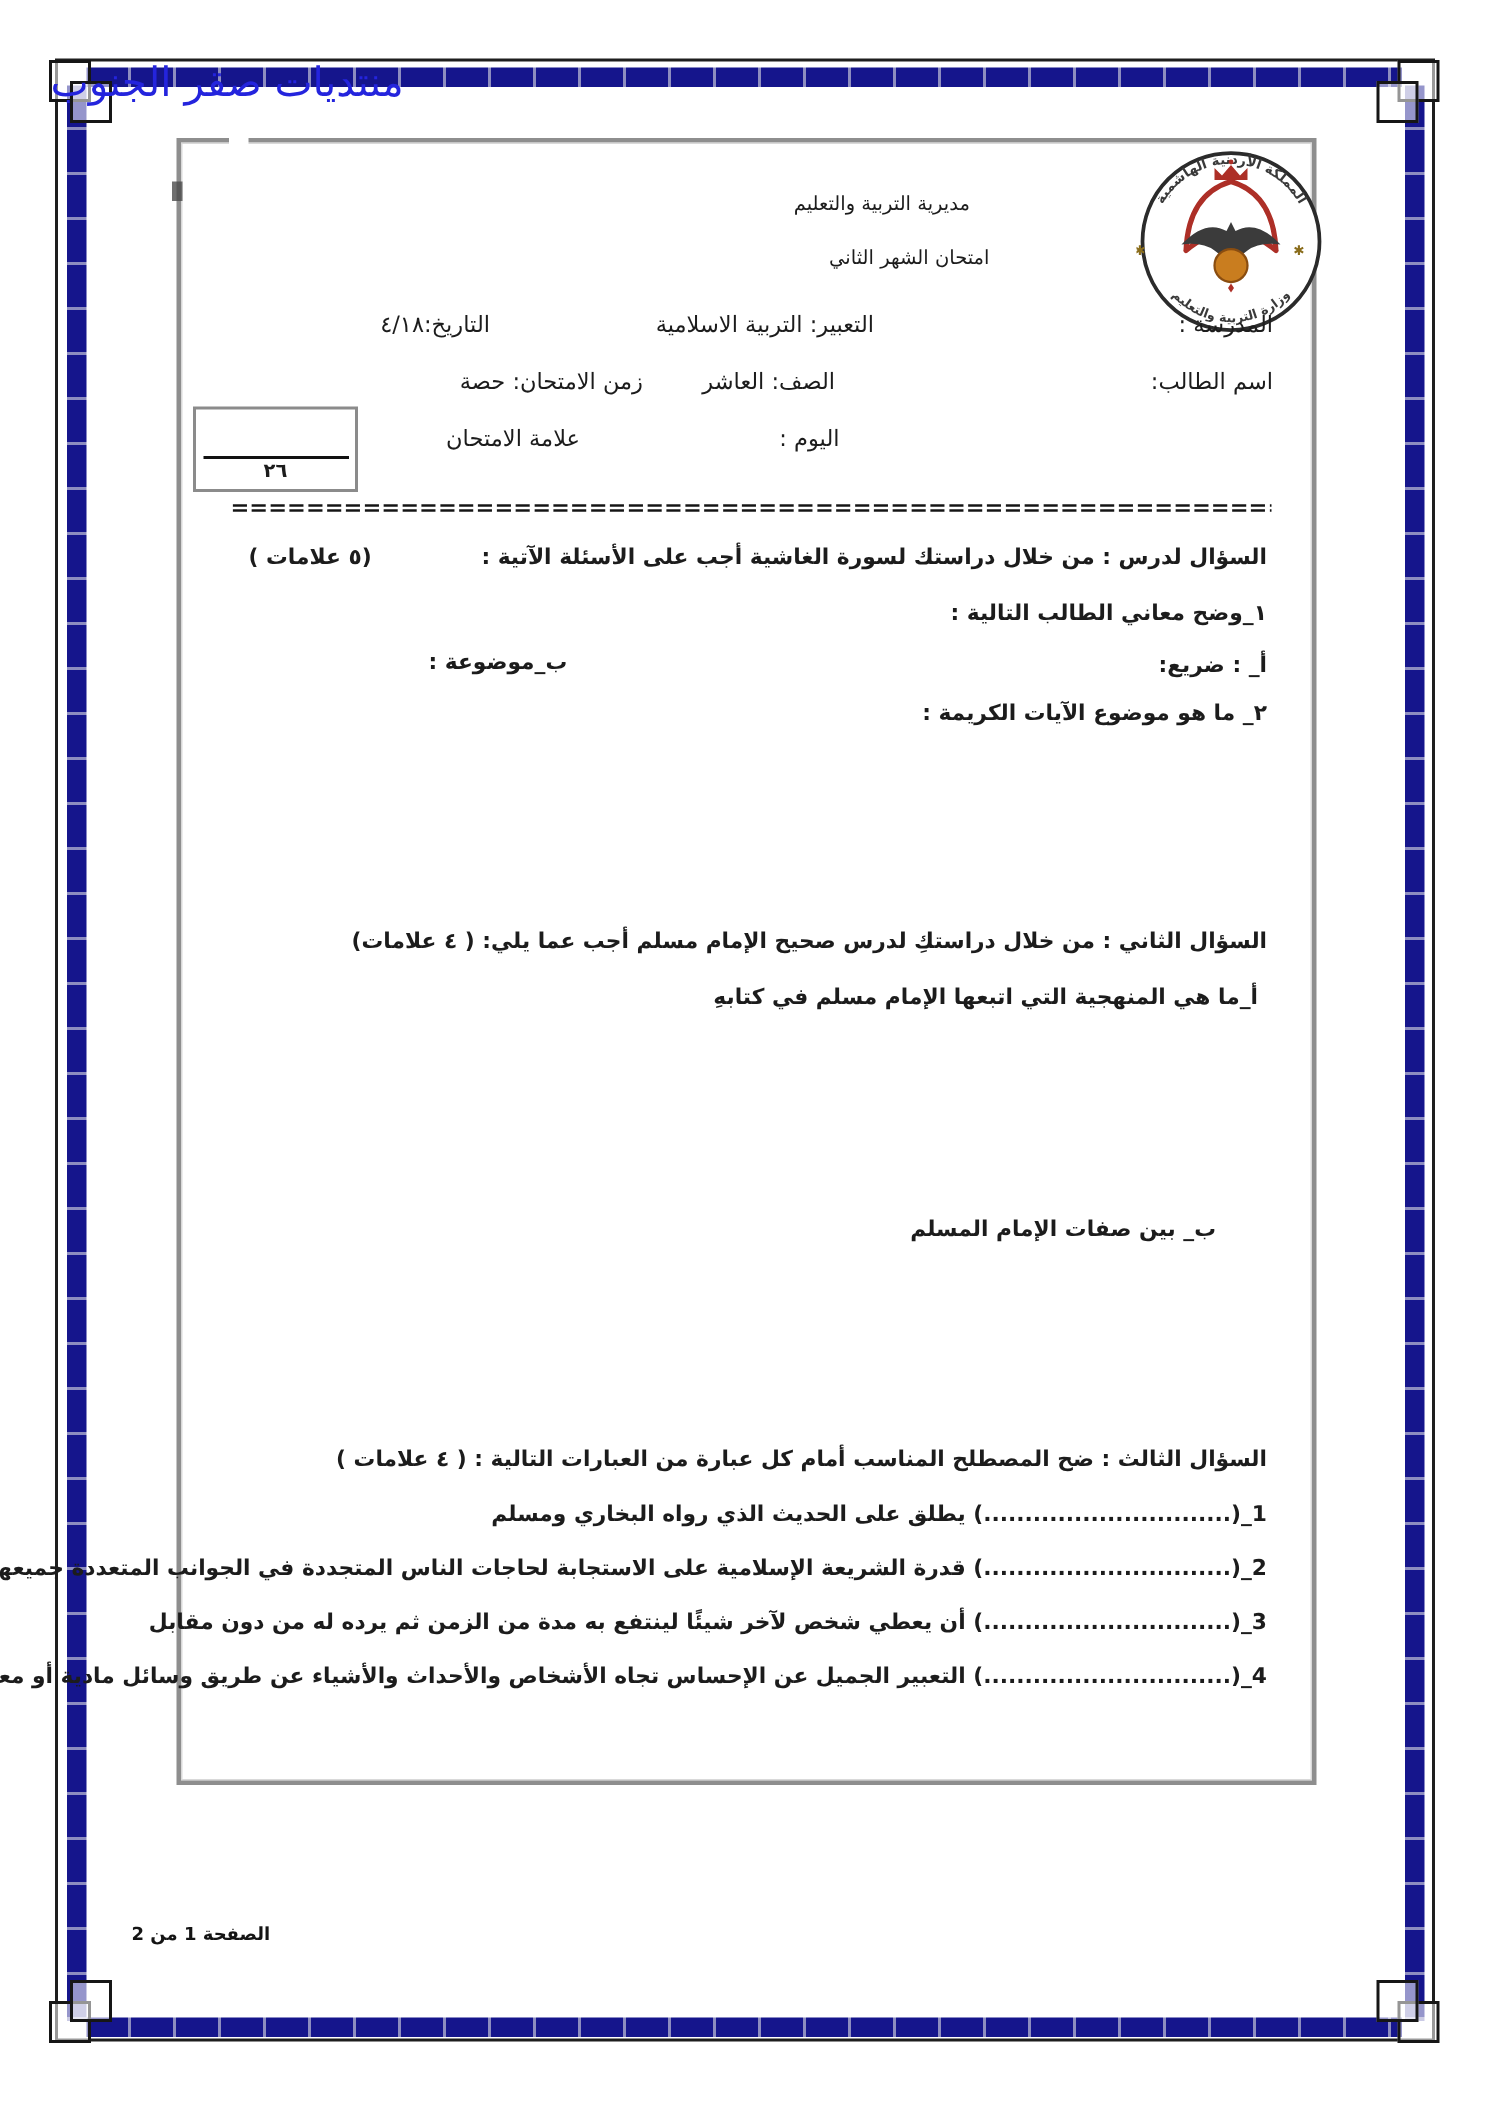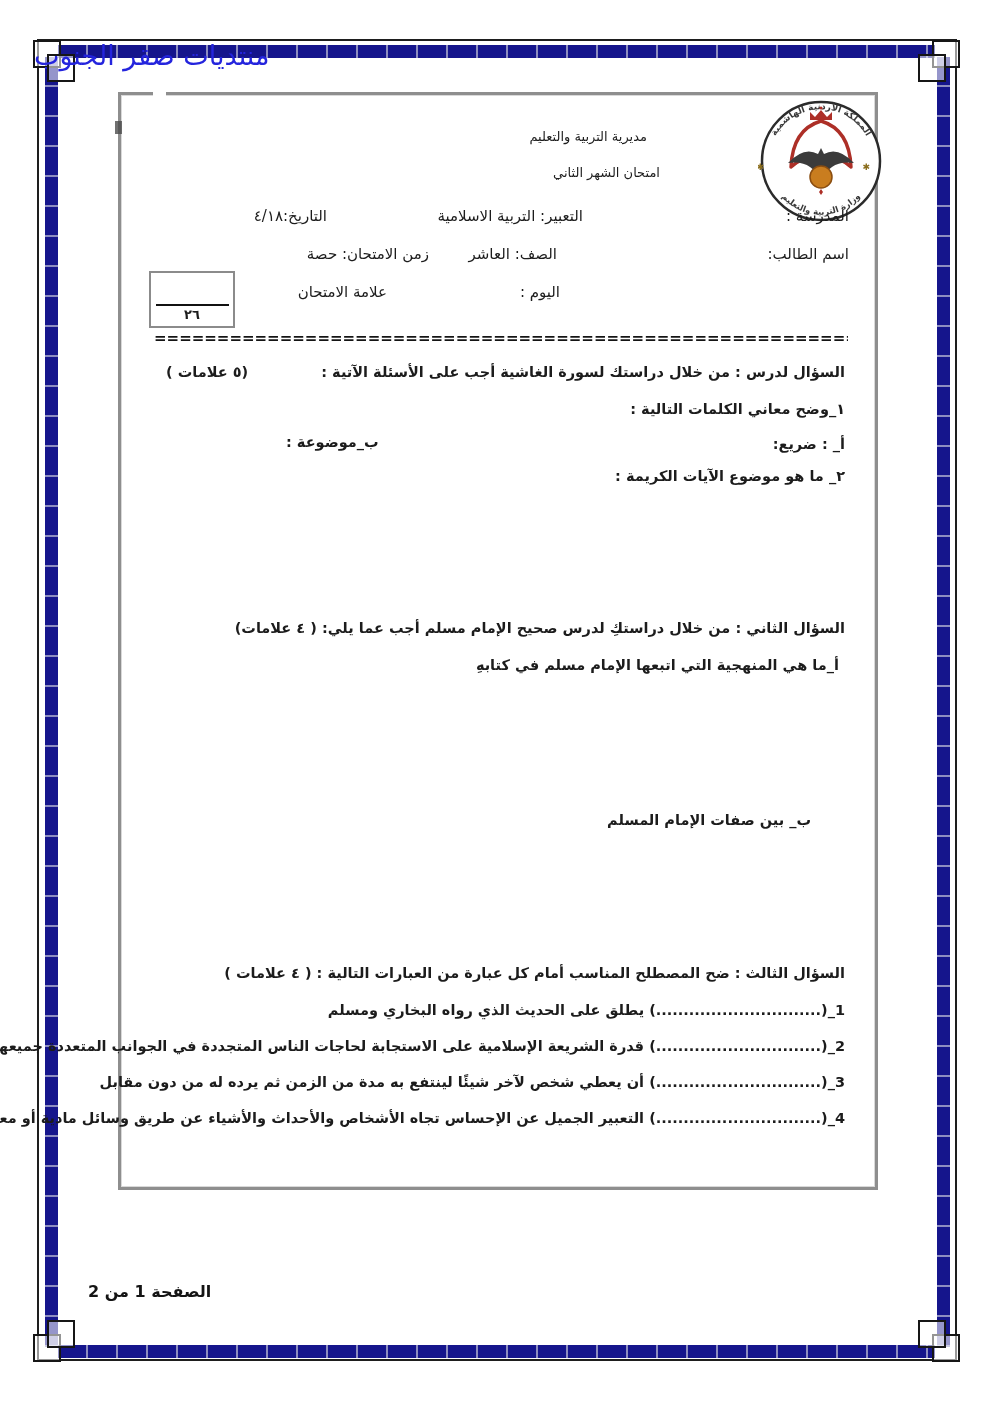--- a/index.html
+++ b/index.html
@@ -21,30 +21,30 @@
   
   .paper { position:absolute; left:118px; top:92px; width:760px; height:1098px;
            border:3px solid #8e8e8e; box-shadow:inset 0 0 0 1px #d9d9d9; background:#fff;
            direction:rtl; color:#1c1c1c; z-index:2; }
   .paper-gap { position:absolute; left:32px; top:-4px; width:13px; height:6px; background:#fff; }
   .smudge { position:absolute; left:-6px; top:26px; width:7px; height:13px; background:#4c4c4c; opacity:.8; }
 
   .t { position:absolute; white-space:nowrap; font-size:15px; line-height:1.25; }
   .title { font-size:13px; }
   .q { font-weight:700; font-size:14.5px; }
-  .mark-box { position:absolute; left:28px; top:176px; width:86px; height:57px;
+  .mark-box { position:absolute; left:8px; top:176px; width:110px; height:57px;
               border:2px solid #8b8b8b; }
   .mark-line { position:absolute; left:5px; right:4px; top:31px; height:2px; background:#111; }
   .mark-num { position:absolute; left:0; right:0; top:34px; text-align:center;
               font-weight:700; font-size:13px; }
   .separator { position:absolute; left:33px; top:234px; width:694px; height:20px;
                overflow:hidden; font-weight:700; font-size:15px; letter-spacing:0;
                color:#141414; direction:ltr; white-space:nowrap; }
   .logo { position:absolute; left:637px; top:3px; width:126px; height:126px; }
-  .footer { position:absolute; left:88px; top:1282px; font-weight:700; font-size:16px;
+  .footer { position:absolute; left:88px; top:1282px; font-weight:700; font-size:12px;
             color:#141414; direction:rtl; white-space:nowrap; z-index:2; }
 </style>
 </head>
 <body>
 
 <div class="page">
 
   <div class="outer-line"></div>
   <div class="band h" style="left:58px; top:45px; width:877px; height:13px;"></div>
   <div class="band h" style="left:58px; top:1345px; width:877px; height:13px;"></div>
@@ -105,21 +105,21 @@
 
     <div class="mark-box">
       <div class="mark-line"></div>
       <div class="mark-num">٢٦</div>
     </div>
 
     <div class="separator">================================================================</div>
 
     <span class="t q" style="right:30px; top:268px;">السؤال لدرس : من خلال دراستك لسورة الغاشية  أجب على الأسئلة الآتية :</span>
     <span class="t q" style="left:45px; top:268px;">(٥ علامات )</span>
-    <span class="t q" style="right:30px; top:305px;">١_وضح معاني الكلمات التالية :</span>
+    <span class="t q" style="right:30px; top:305px;">١_وضح معاني الطالب التالية :</span>
     <span class="t q" style="right:30px; top:340px;">أ_  : ضريع:</span>
     <span class="t q" style="left:165px; top:338px;">ب_موضوعة  :</span>
     <span class="t q" style="right:30px; top:372px;">٢_ ما هو موضوع الآيات الكريمة :</span>
 
     <span class="t q" style="right:30px; top:524px;">السؤال الثاني : من خلال دراستكِ لدرس صحيح الإمام مسلم أجب عما يلي: ( ٤  علامات)</span>
     <span class="t q" style="right:36px; top:561px;">أ_ما هي المنهجية التي اتبعها الإمام مسلم في كتابهِ</span>
     <span class="t q" style="right:64px; top:716px;">ب_  بين صفات الإمام المسلم</span>
 
     <span class="t q" style="right:30px; top:869px;">السؤال الثالث : ضح المصطلح المناسب أمام كل عبارة من العبارات التالية :  ( ٤  علامات  )</span>
     <span class="t q" style="right:30px; top:906px;">1_(..............................) يطلق على الحديث الذي رواه البخاري ومسلم</span>

